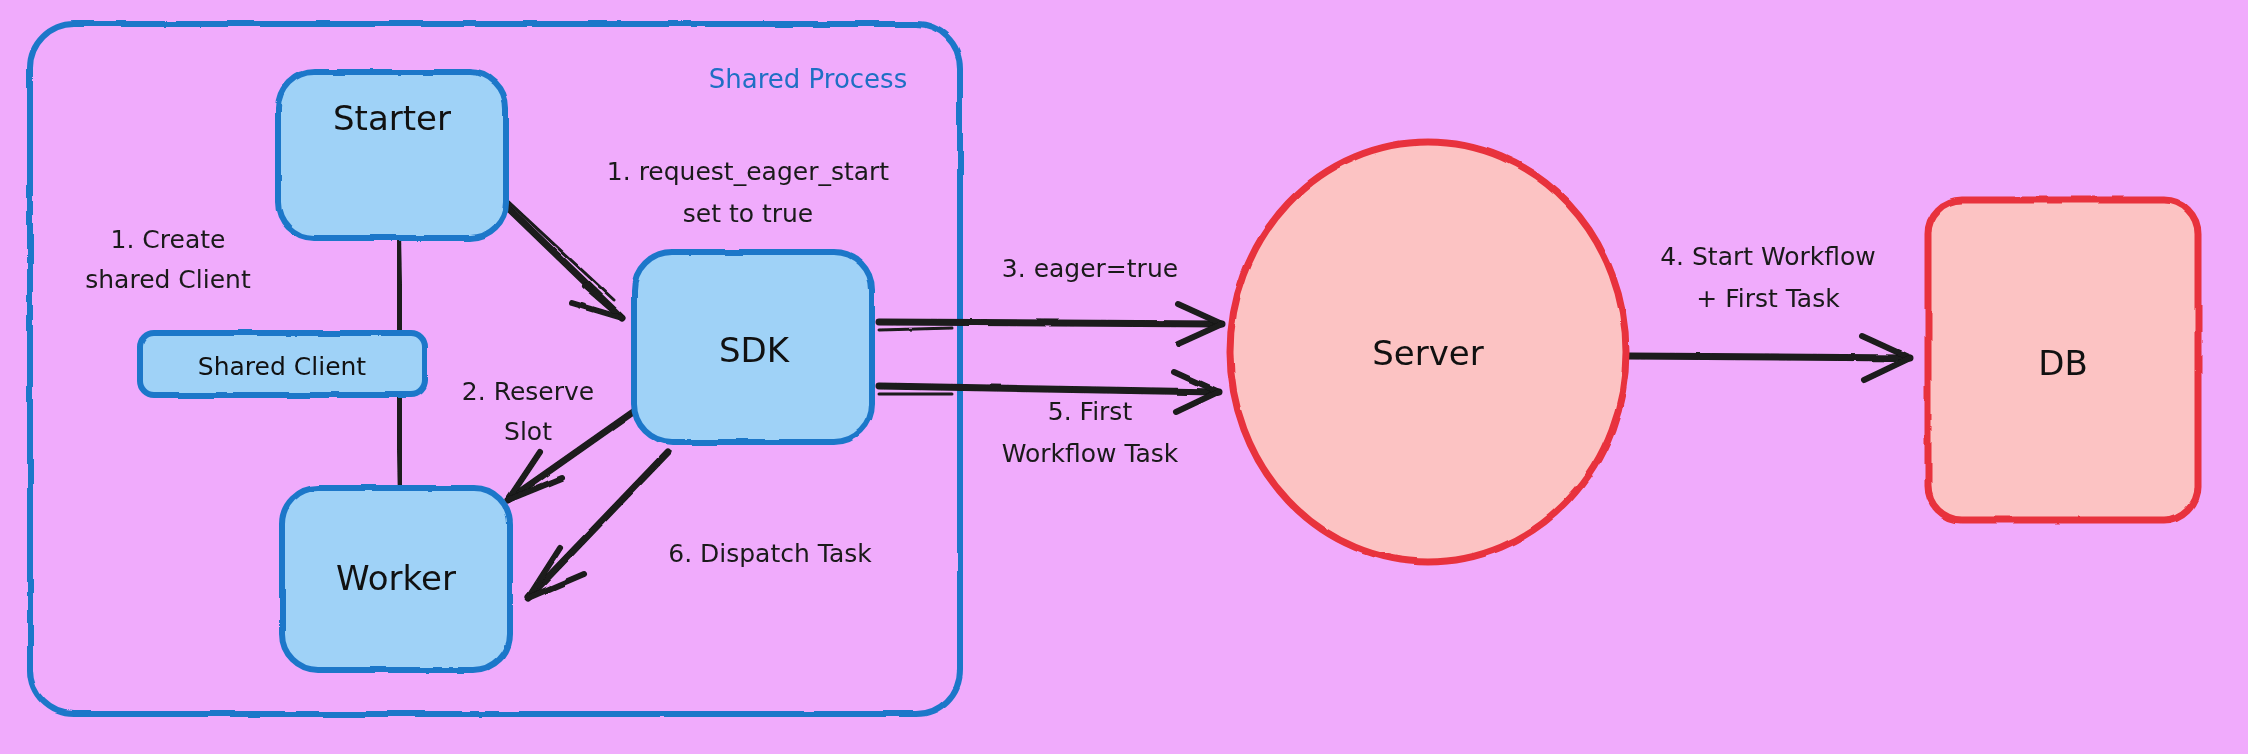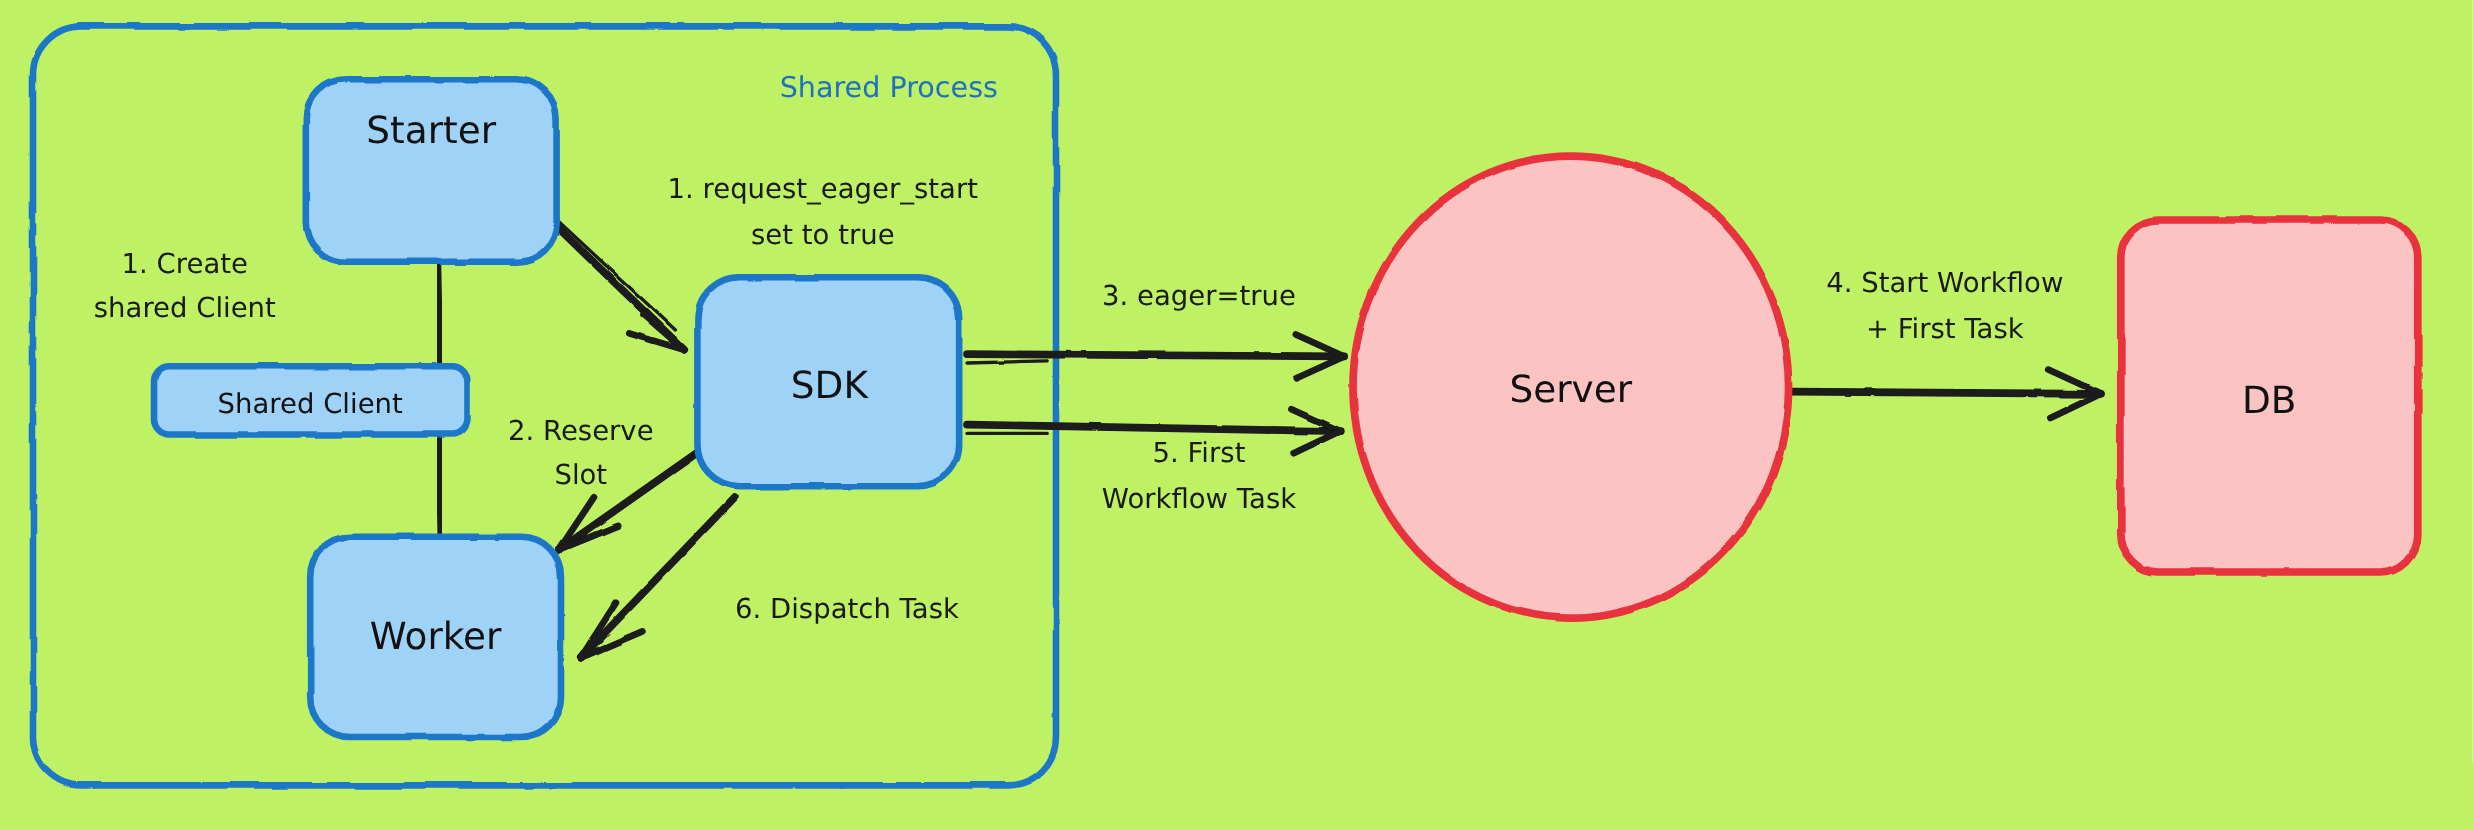--- a/index.html
+++ b/index.html
@@ -7,21 +7,21 @@
     padding: 0;
     background: #ffffff;
   }
   body {
     font-family: "DejaVu Sans", sans-serif;
   }
   #canvas {
     position: relative;
     width: 2248px;
     height: 754px;
-    background: #bef264;
+    background: #f0abfc;
     overflow: hidden;
     text-align: center;
   }
   svg.layer {
     position: absolute;
     top: 0;
     left: 0;
     width: 2248px;
     height: 754px;
   }

